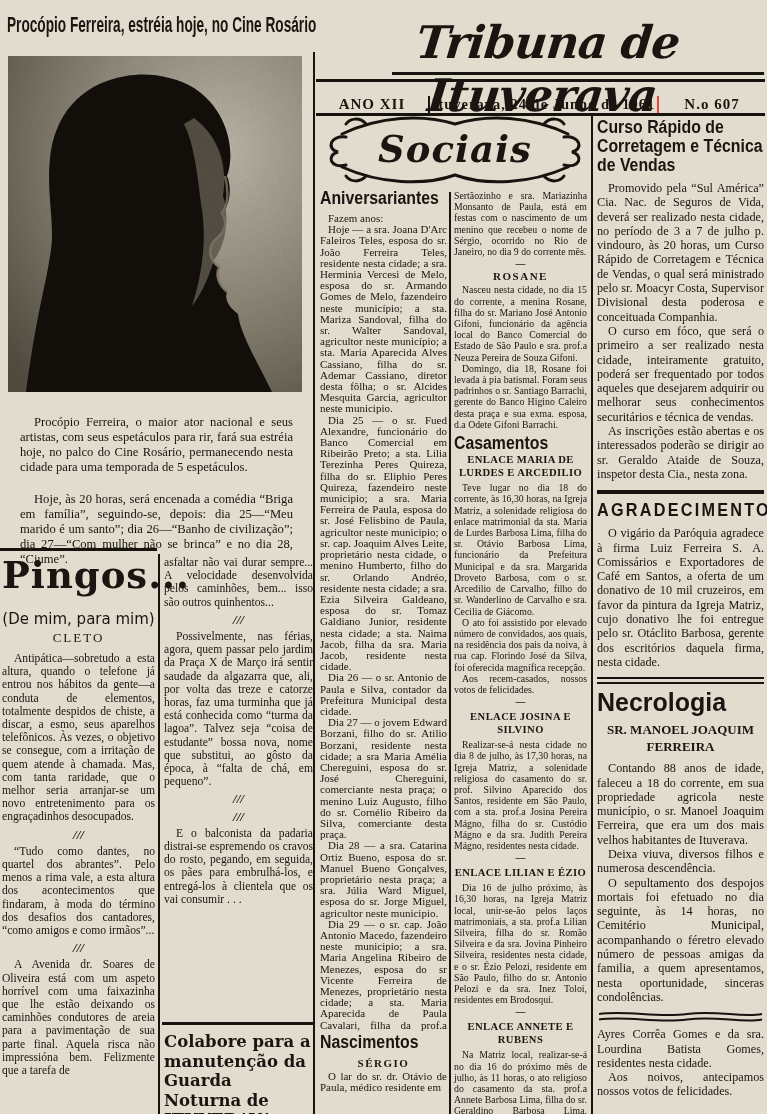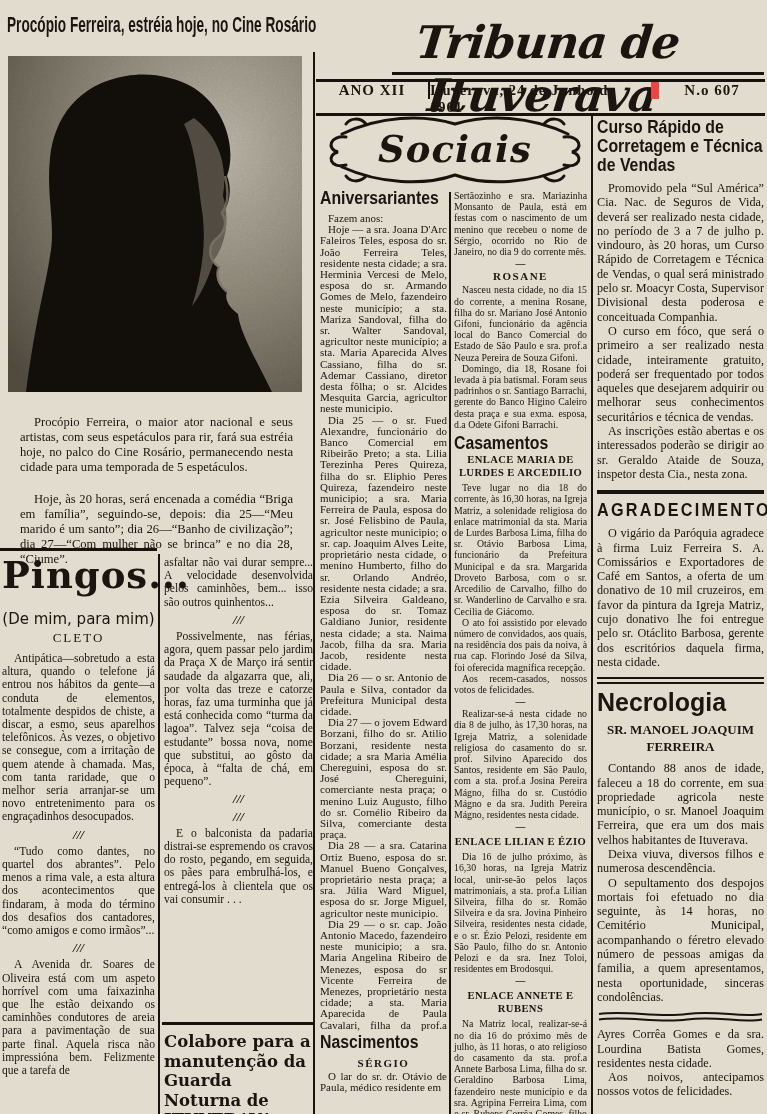--- a/index.html
+++ b/index.html
@@ -23,21 +23,21 @@
     white-space:nowrap;transform:scaleX(0.62);transform-origin:left top;letter-spacing:0;
   }
   
   .caption{font-size:12.6px;line-height:15px;}
   .caption p{text-indent:14px;margin:17px;}
   
   .masthead-title{
     font-family:"DejaVu Serif",serif;font-style:italic;font-weight:bold;
     font-size:45px;letter-spacing:-1px;transform:skewX(-6deg);text-align:center;
   }
-  .infobar{display:flex;align-items:flex-start;border-top:3px solid #17130e;border-bottom:3px solid #17130e;
+  .infobar{display:flex;align-items:flex-end;border-top:3px solid #17130e;border-bottom:3px solid #17130e;
     font-family:"Liberation Serif",serif;font-weight:bold;font-size:15px;}
   .infobar .cell{display:flex;align-items:center;justify-content:center;letter-spacing:1px;}
   
   .sociais-word{
     font-family:"DejaVu Serif",serif;font-style:italic;font-weight:bold;
     font-size:37px;letter-spacing:1px;
   }
   
   .bodyC{font-size:11px;line-height:11.2px;}
   .bodyC p{text-indent:8px;}
@@ -103,21 +103,21 @@
   <div class="abs caption jus" style="left:3px;top:398px;width:307px;">
     <p>Procópio Ferreira, o maior ator nacional e seus artistas, com seus espetáculos para rir, fará sua estréia hoje, no palco do Cine Rosário, permanecendo nesta cidade para uma temporada de 5 espetáculos.</p>
     <p>Hoje, às 20 horas, será encenada a comédia “Briga em família”, seguindo-se, depois: dia 25—“Meu marido é um santo”; dia 26—“Banho de civilização”; dia 27—“Com mulher não se brinca” e no dia 28, “Ciume”.</p>
   </div>
 
   <div class="abs masthead-title" style="left:325px;top:16px;width:440px;">Tribuna de Ituverava</div>
   <div class="hrule" style="left:392px;top:72px;width:372px;height:3px;"></div>
   <div class="abs infobar" style="left:316px;top:79px;width:449px;height:31px;">
     <div class="cell" style="width:112px;border-right:2px solid #17130e;">ANO XII</div>
     <div class="cell" style="flex:1;font-size:14.5px;">Ituverava, 24 de Junho de 1961</div>
-    <div class="cell" style="width:106px;border-left:8px solid #ef4444;">N.o 607</div>
+    <div class="cell" style="width:106px;border-left:2px solid #ef4444;">N.o 607</div>
   </div>
 
   <div class="abs" style="left:322px;top:112px;width:266px;height:74px;display:flex;align-items:center;justify-content:center;">
     <svg class="abs" style="left:0;top:0;" width="266" height="74" viewBox="0 0 266 74">
       <g fill="none" stroke="#17130e" stroke-width="3" stroke-linecap="round">
         <path d="M24,25 C8,23 4,37 16,40 C4,43 8,57 24,53"></path>
         <path d="M20,22 C58,4 100,2 133,12 C166,2 208,4 246,22"></path>
         <path d="M20,55 C58,72 102,74 133,63 C164,74 208,72 246,55"></path>
         <path d="M242,25 C258,23 262,37 250,40 C262,43 258,57 242,53"></path>
         <path d="M44,12 C38,5 28,6 24,12"></path>
@@ -156,20 +156,21 @@
     <div class="dash-sep">—</div>
     <div class="subcap">ROSANE</div>
     <p>Nasceu nesta cidade, no dia 15 do corrente, a menina Rosane, filha do sr. Mariano José Antonio Gifoni, funcionário da agência local do Banco Comercial do Estado de São Paulo e sra. prof.a Neuza Pereira de Souza Gifoni.</p>
     <p>Domingo, dia 18, Rosane foi levada à pia batismal. Foram seus padrinhos o sr. Santiago Barrachi, gerente do Banco Higino Caleiro desta praça e sua exma. esposa, d.a Odete Gifoni Barrachi.</p>
     <div class="h-sans h-col" style="margin-top:8px;">Casamentos</div>
     <div class="enlace-h">ENLACE MARIA DE LURDES E ARCEDILIO</div>
     <p>Teve lugar no dia 18 do corrente, às 16,30 horas, na Igreja Matriz, a solenidade religiosa do enlace matrimonial da sta. Maria de Lurdes Barbosa Lima, filha do sr. Otávio Barbosa Lima, funcionário da Prefeitura Municipal e da sra. Margarida Droveto Barbosa, com o sr. Arcedilio de Carvalho, filho do sr. Wanderlino de Carvalho e sra. Cecilia de Giácomo.</p>
     <p>O ato foi assistido por elevado número de convidados, aos quais, na residência dos pais da noiva, à rua cap. Florindo José da Silva, foi oferecida magnífica recepção.</p>
     <p>Aos recem-casados, nossos votos de felicidades.</p>
     <div class="dash-sep">—</div>
+    <div class="enlace-h">ENLACE JOSINA E SILVINO</div>
     <p>Realizar-se-á nesta cidade no dia 8 de julho, às 17,30 horas, na Igreja Matriz, a solenidade religiosa do casamento do sr. prof. Silvino Aparecido dos Santos, residente em São Paulo, com a sta. prof.a Josina Pereira Mágno, filha do sr. Custódio Mágno e da sra. Judith Pereira Mágno, residentes nesta cidade.</p>
     <div class="dash-sep">—</div>
     <div class="enlace-h">ENLACE LILIAN E ÉZIO</div>
     <p>Dia 16 de julho próximo, às 16,30 horas, na Igreja Matriz local, unir-se-ão pelos laços matrimoniais, a sta. prof.a Lilian Silveira, filha do sr. Romão Silveira e da sra. Jovina Pinheiro Silveira, residentes nesta cidade, e o sr. Ézio Pelozi, residente em São Paulo, filho do sr. Antonio Pelozi e da sra. Inez Toloi, residentes em Brodosqui.</p>
     <div class="dash-sep">—</div>
     <div class="enlace-h">ENLACE ANNETE E RUBENS</div>
     <p>Na Matriz local, realizar-se-á no dia 16 do próximo mês de julho, às 11 horas, o ato religioso do casamento da sta. prof.a Annete Barbosa Lima, filha do sr. Geraldino Barbosa Lima, fazendeiro neste município e da sra. Agripina Ferreira Lima, com o sr. Rubens Corrêa Gomes, filho do sr.</p>
   </div>
 
   <div class="abs" style="left:597px;top:118px;width:167px;">

